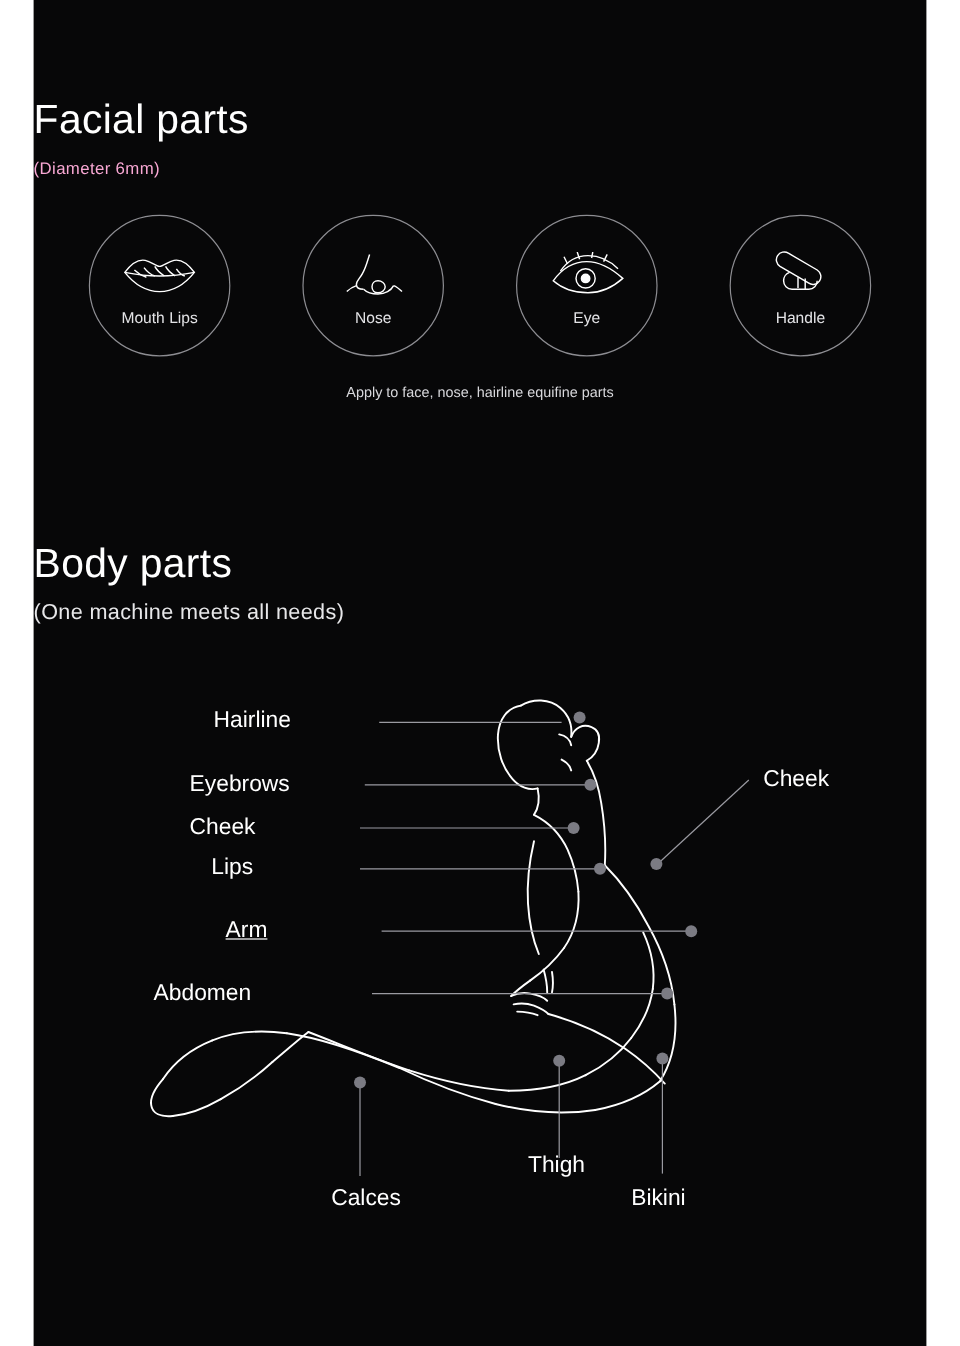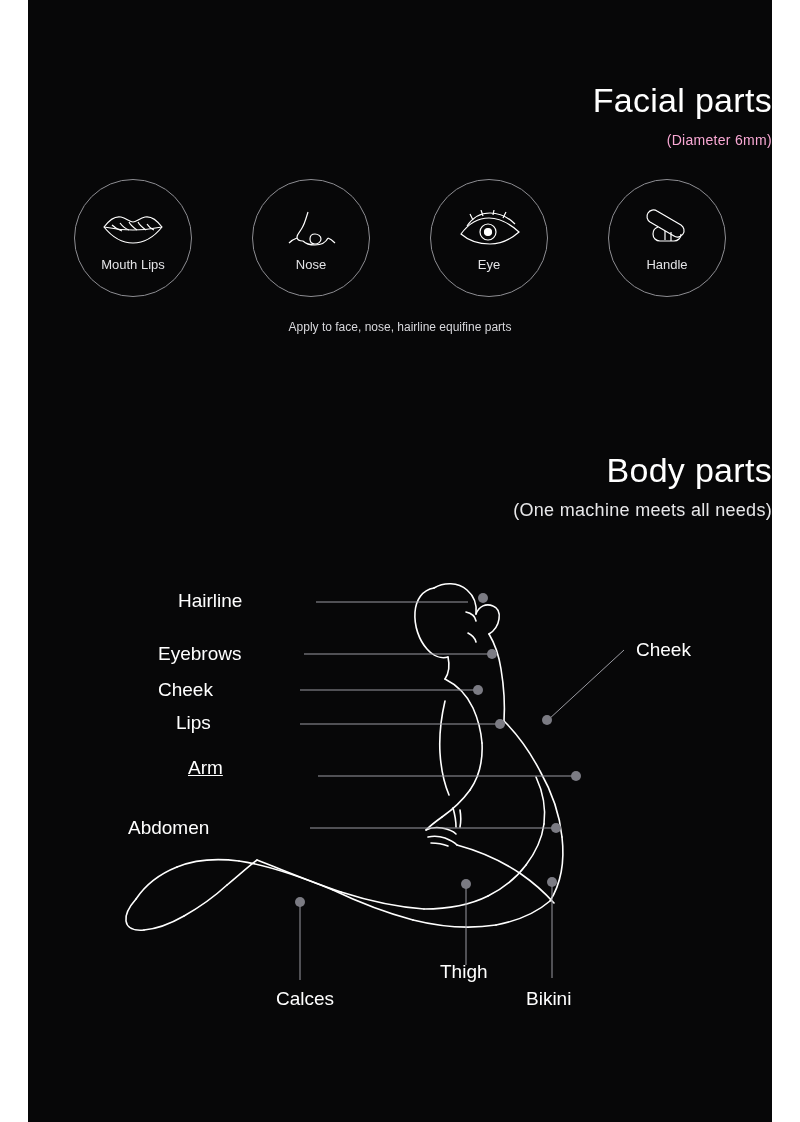--- a/index.html
+++ b/index.html
@@ -27,21 +27,21 @@
     top: 0;
     width: 744px;
     height: 1122px;
     background: #070708;
     overflow: hidden;
   }
   
   .sec-title {
     position: absolute;
     width: 100%;
-    text-align: right;
+    text-align: left;
     color: #ffffff;
     font-weight: 400;
     letter-spacing: 0.3px;
   }
   #facial-title {
     top: 80px;
     font-size: 34px;
     line-height: 40px;
   }
   #facial-sub {
@@ -278,21 +278,21 @@
           <circle cx="438" cy="344" r="5"></circle>
           <circle cx="524" cy="342" r="5"></circle>
           <circle cx="272" cy="362" r="5"></circle>
         </g>
       </svg>
 
       <span class="lbl r" style="left:150px; top:50px; width:130px;">Hairline</span>
       <span class="lbl r" style="left:130px; top:103px; width:140px;">Eyebrows</span>
       <span class="lbl r" style="left:130px; top:139px; width:136px;">Cheek</span>
       <span class="lbl r" style="left:148px; top:172px; width:136px;">Lips</span>
-      <span class="lbl r" style="left:160px; top:217px; width:122px;text-decoration:underline;">Arm</span>
+      <span class="lbl r" style="left:160px; top:225px; width:122px;text-decoration:underline;">Arm</span>
       <span class="lbl r" style="left:100px; top:277px; width:174px;">Abdomen</span>
       <span class="lbl" style="left:608px; top:99px;">Cheek</span>
       <span class="lbl" style="left:412px; top:421px;">Thigh</span>
       <span class="lbl" style="left:498px; top:448px;">Bikini</span>
       <span class="lbl" style="left:248px; top:448px;">Calces</span>
     </div>
 
   </div>
 </div>
 

